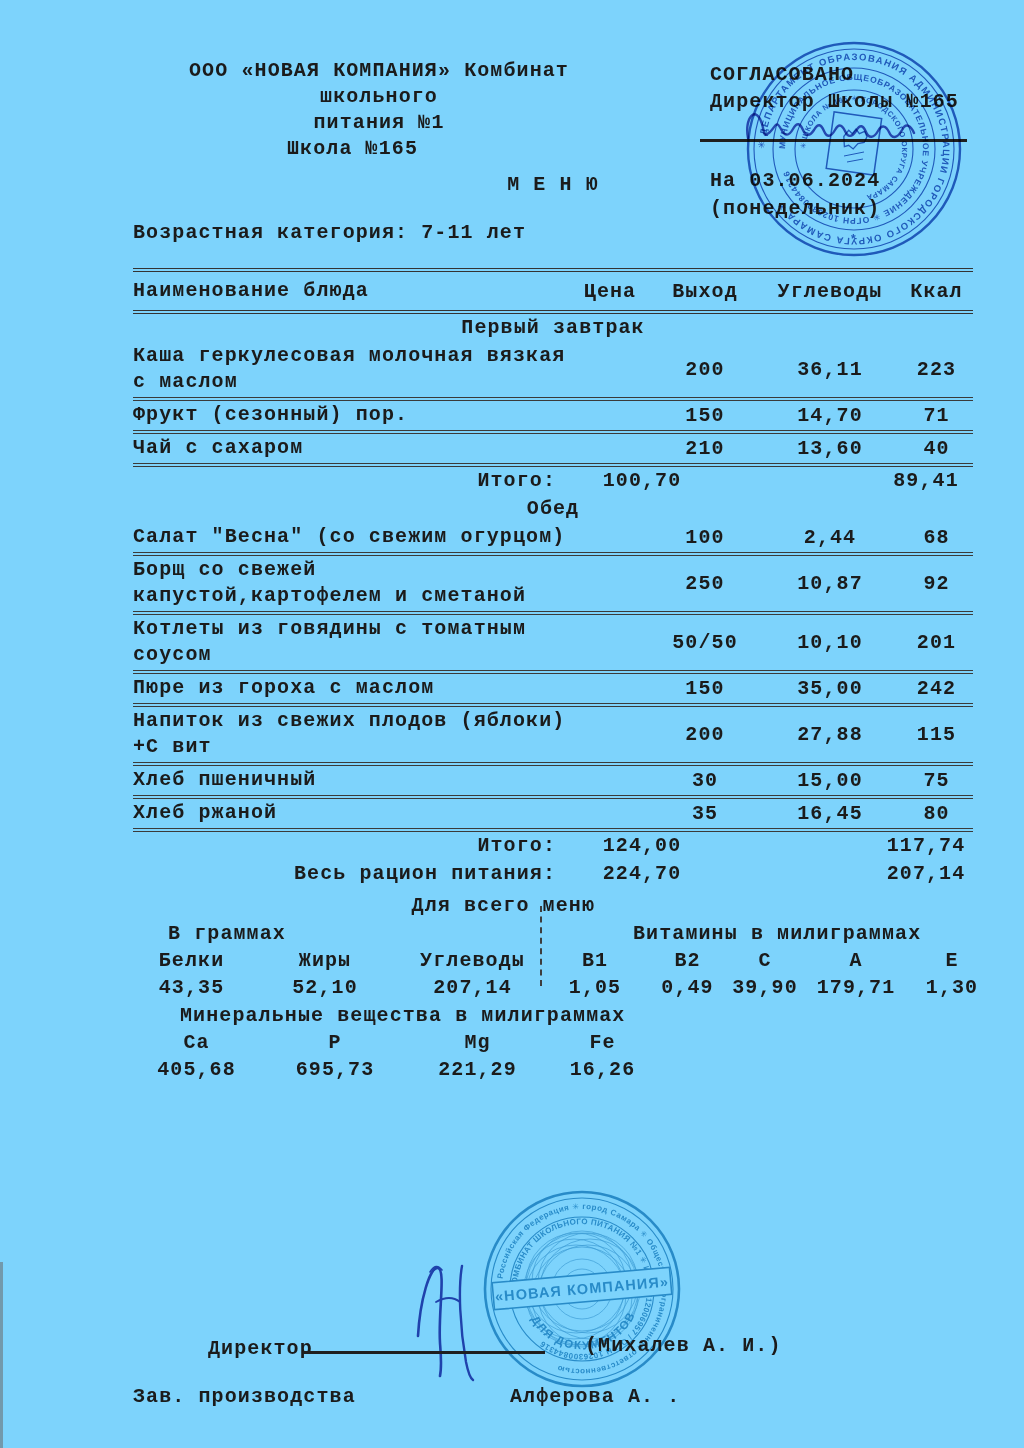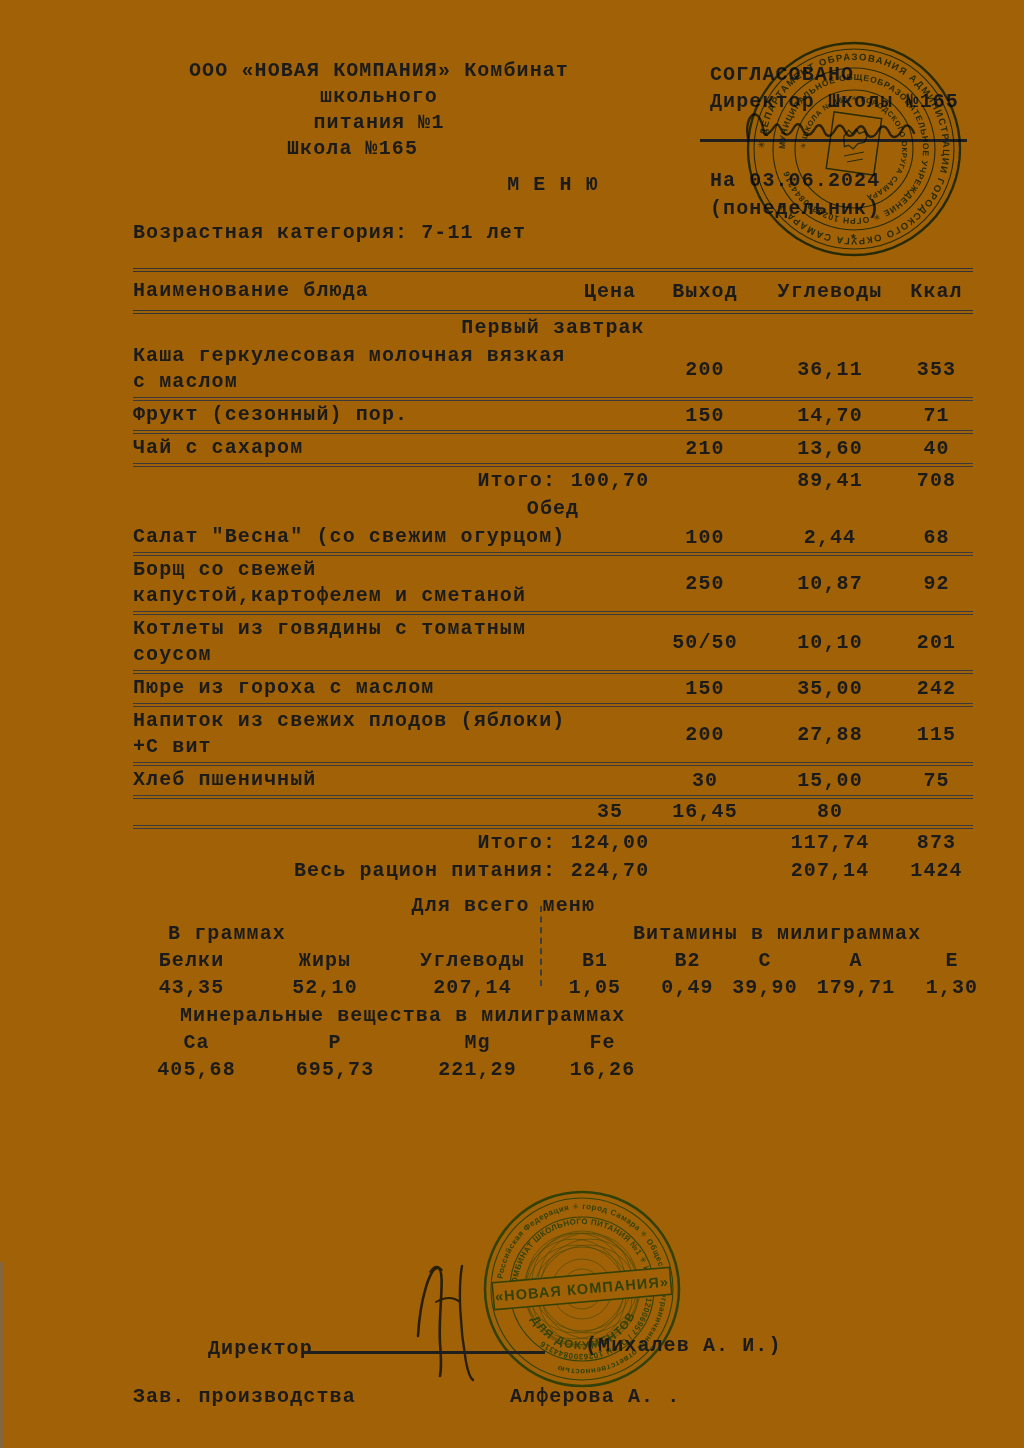--- a/index.html
+++ b/index.html
@@ -1,18 +1,18 @@
 <!DOCTYPE html>
 <html><head>
 <meta charset="utf-8">
 <style>
   html,body{margin:0;padding:0;background:#e8e8e8;}
   .page{
     position:relative; width:1024px; height:1448px; margin:0 auto;
-    background:#a16207; overflow:hidden;
+    background:#7dd3fc; overflow:hidden;
     font-family:"Liberation Mono","DejaVu Sans Mono",monospace;
     font-weight:700; color:#1b1b1b; font-size:20px; letter-spacing:1.1px;
     line-height:26px;
     text-decoration:underline;
   }
   .abs{position:absolute;}
   .ctr{text-align:center;}
   
   .org{left:133px; top:58px; width:492px;}
   .school{left:287px; top:136px;}
@@ -25,21 +25,21 @@
   .weekday-line{left:710px; top:196px;}
   
   .menu-table{left:133px; top:268px; width:840px; border-top:4px double #333;}
   .trow{display:grid; grid-template-columns:437px 80px 110px 140px 73px; align-items:center;}
   .brow{border-bottom:4px double #3a3a3a;}
   .thead{border-bottom:4px double #333; padding:5px 0 4px 0;}
   .c{white-space:pre-line;}
   .num,.hnum{text-align:center;}
   .name{padding:1px 0 2px 0;}
   .sect{padding:1px 0; text-align:center;}
-  .totrow{padding:1px 0;}
+  .totrow{padding:1px 0;gap:32px;}
   .tlabel{text-align:right; padding-right:14px;}
   
   .nut-title{left:385px; top:893px; width:210px; text-align:right;}
   .grams-label{left:168px; top:921px;}
   .vits-label{left:633px; top:921px;}
   .minerals-label{left:180px; top:1003px;}
   .ncell{position:absolute; text-align:center;}
   .dashline{left:540px; top:906px; height:80px; border-left:2px dashed #3d3d3d;}
   
   .dir-label{left:208px; top:1336px;text-align:right;}
@@ -113,21 +113,21 @@
     </div>
 
     <div class="sect">Первый завтрак</div>
 
     <div class="trow brow">
       <div class="c name">Каша геркулесовая молочная вязкая
 с маслом</div>
       <div class="c num"></div>
       <div class="c num">200</div>
       <div class="c num">36,11</div>
-      <div class="c num">353</div>
+      <div class="c num">223</div>
     </div>
     <div class="trow brow">
       <div class="c name">Фрукт (сезонный) пор.</div>
       <div class="c num"></div>
       <div class="c num">150</div>
       <div class="c num">14,70</div>
       <div class="c num">71</div>
     </div>
     <div class="trow brow">
       <div class="c name">Чай с сахаром</div>
@@ -186,20 +186,21 @@
       <div class="c num">115</div>
     </div>
     <div class="trow brow">
       <div class="c name">Хлеб пшеничный</div>
       <div class="c num"></div>
       <div class="c num">30</div>
       <div class="c num">15,00</div>
       <div class="c num">75</div>
     </div>
     <div class="trow brow">
+      <div class="c name">Хлеб ржаной</div>
       <div class="c num"></div>
       <div class="c num">35</div>
       <div class="c num">16,45</div>
       <div class="c num">80</div>
     </div>
 
     <div class="trow totrow">
       <div class="c tlabel">Итого:</div>
       <div class="c num">124,00</div>
       <div class="c num"></div>

